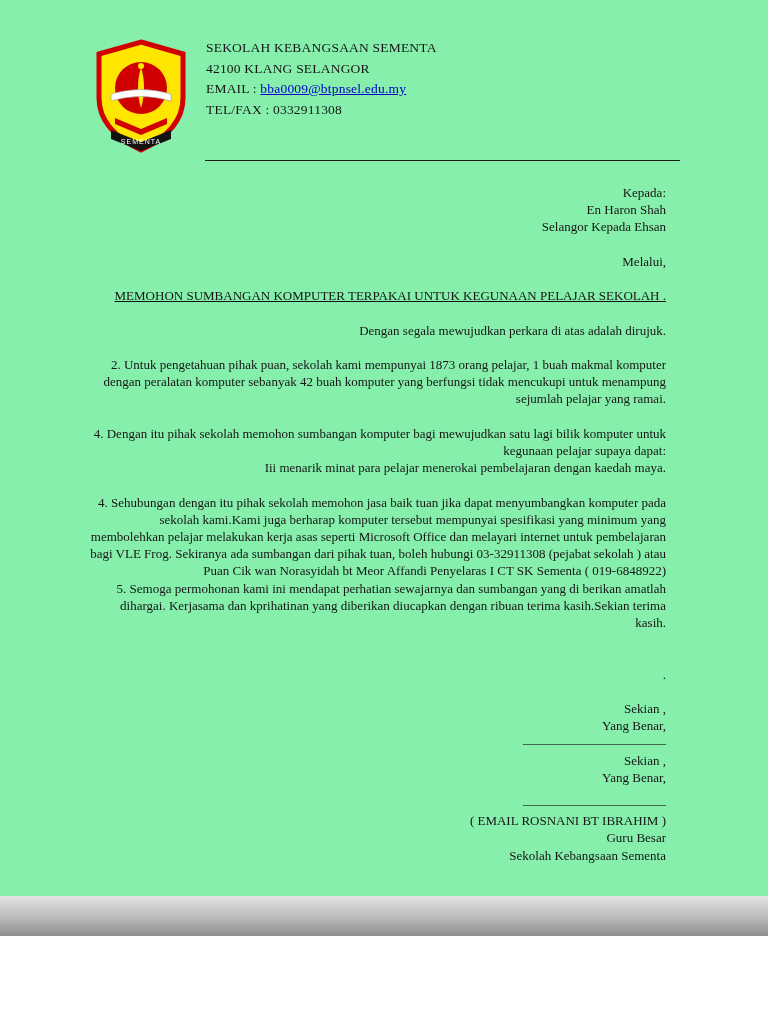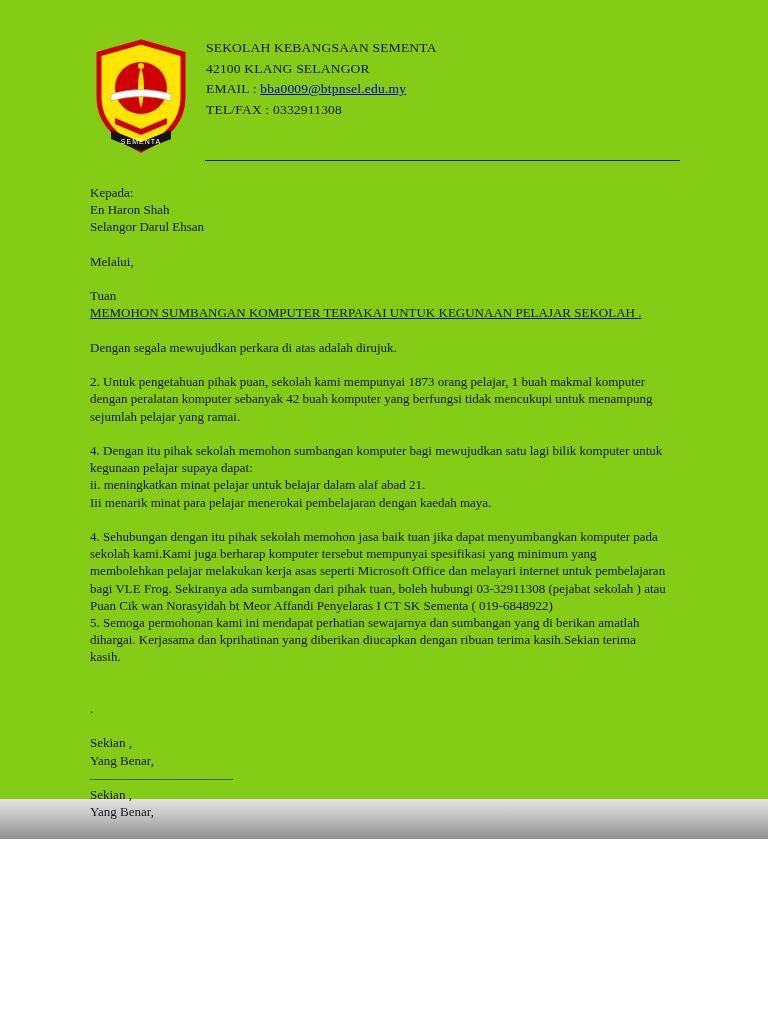--- a/index.html
+++ b/index.html
@@ -5,22 +5,22 @@
   * { box-sizing: border-box; }
   html, body { margin: 0; padding: 0; }
   body {
     width: 768px; height: 1024px;
     background: #ffffff;
     font-family: "Liberation Serif", serif;
     color: #151515;
   }
   .page {
     position: relative;
-    width: 768px; height: 839px;
-    background: #84cc16;
+    width: 768px; height: 936px;
+    background: #86efac;
     overflow: hidden;
   }
   
   .scan-edge {
     position: absolute;
     left: 0; right: 0; bottom: 0;
     height: 40px;
     background: linear-gradient(180deg, #e3e3e3 0%, #c2c2c2 45%, #8f8f8f 100%);
   }
   .letterhead {
@@ -51,20 +51,21 @@
     top: 160px; left: 205px;
     width: 475px; height: 0;
     border-top: 1.6px solid #1c1c1c;
   }
   .body-text {
     position: absolute;
     top: 184px; left: 90px;
     width: 576px;
     font-size: 13px;
     line-height: 17.2px;
+    text-align: right;
   }
   .body-text p { margin: 0; }
   .sp { height: 17.2px; }
   .sp-half { height: 9px; }
   .subject {
     font-weight: normal;
     text-decoration: underline;
   }
   .sign-line { letter-spacing: 0; }
 </style>
@@ -104,38 +105,36 @@
       <div class="lh-line">TEL/FAX : 0332911308</div>
     </div>
   </div>
 
   <div class="header-rule"></div>
 
   <div class="body-text">
 
     <p>Kepada:</p>
     <p>En Haron Shah</p>
-    <p>Selangor Darul Ehsan</p>
+    <p>Selangor Kepada Ehsan</p>
 
     <div class="sp"></div>
     <p>Melalui,</p>
 
     <div class="sp"></div>
-    <p>Tuan</p>
     <p class="subject">MEMOHON SUMBANGAN KOMPUTER TERPAKAI UNTUK KEGUNAAN PELAJAR SEKOLAH .</p>
 
     <div class="sp"></div>
     <p>Dengan segala mewujudkan perkara di atas adalah dirujuk.</p>
 
     <div class="sp"></div>
     <p>2. Untuk pengetahuan pihak puan, sekolah kami mempunyai 1873 orang pelajar, 1 buah makmal komputer dengan peralatan komputer sebanyak 42 buah komputer yang berfungsi tidak mencukupi untuk menampung sejumlah pelajar yang ramai.</p>
 
     <div class="sp"></div>
     <p>4. Dengan itu pihak sekolah memohon sumbangan komputer bagi mewujudkan satu lagi bilik komputer untuk kegunaan pelajar supaya dapat:</p>
-    <p>ii. meningkatkan minat pelajar untuk belajar dalam alaf abad 21.</p>
     <p>Iii menarik minat para pelajar menerokai pembelajaran dengan kaedah maya.</p>
 
     <div class="sp"></div>
     <p>4. Sehubungan dengan itu pihak sekolah memohon jasa baik tuan jika dapat menyumbangkan komputer pada sekolah kami.Kami juga berharap komputer tersebut mempunyai spesifikasi yang minimum yang membolehkan pelajar melakukan kerja asas seperti Microsoft Office dan melayari internet untuk pembelajaran bagi VLE Frog. Sekiranya ada sumbangan dari pihak tuan, boleh hubungi 03-32911308 (pejabat sekolah )  atau Puan Cik wan Norasyidah bt Meor Affandi Penyelaras I CT SK Sementa  ( 019-6848922)</p>
     <p>5. Semoga permohonan kami ini mendapat perhatian sewajarnya dan sumbangan yang di berikan amatlah dihargai. Kerjasama dan kprihatinan yang diberikan diucapkan dengan ribuan terima kasih.Sekian terima kasih.</p>
 
     <div class="sp"></div>
     <div class="sp"></div>
     <p>.</p>
 

